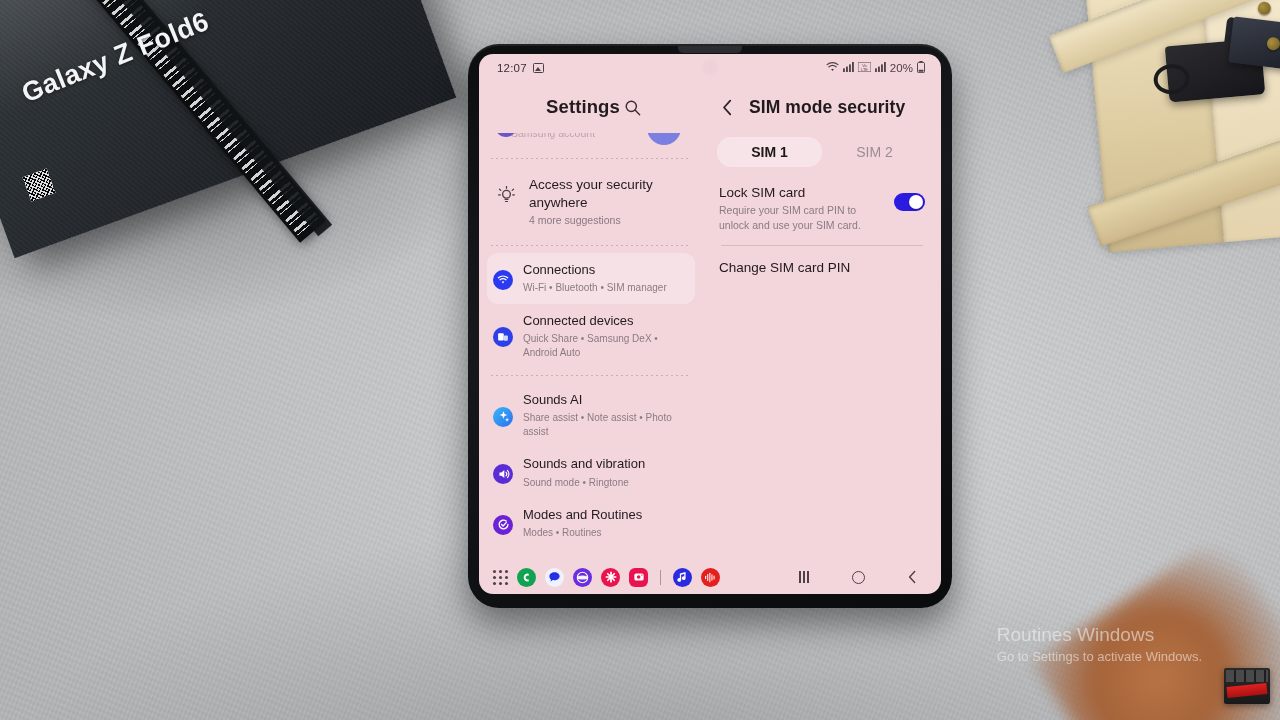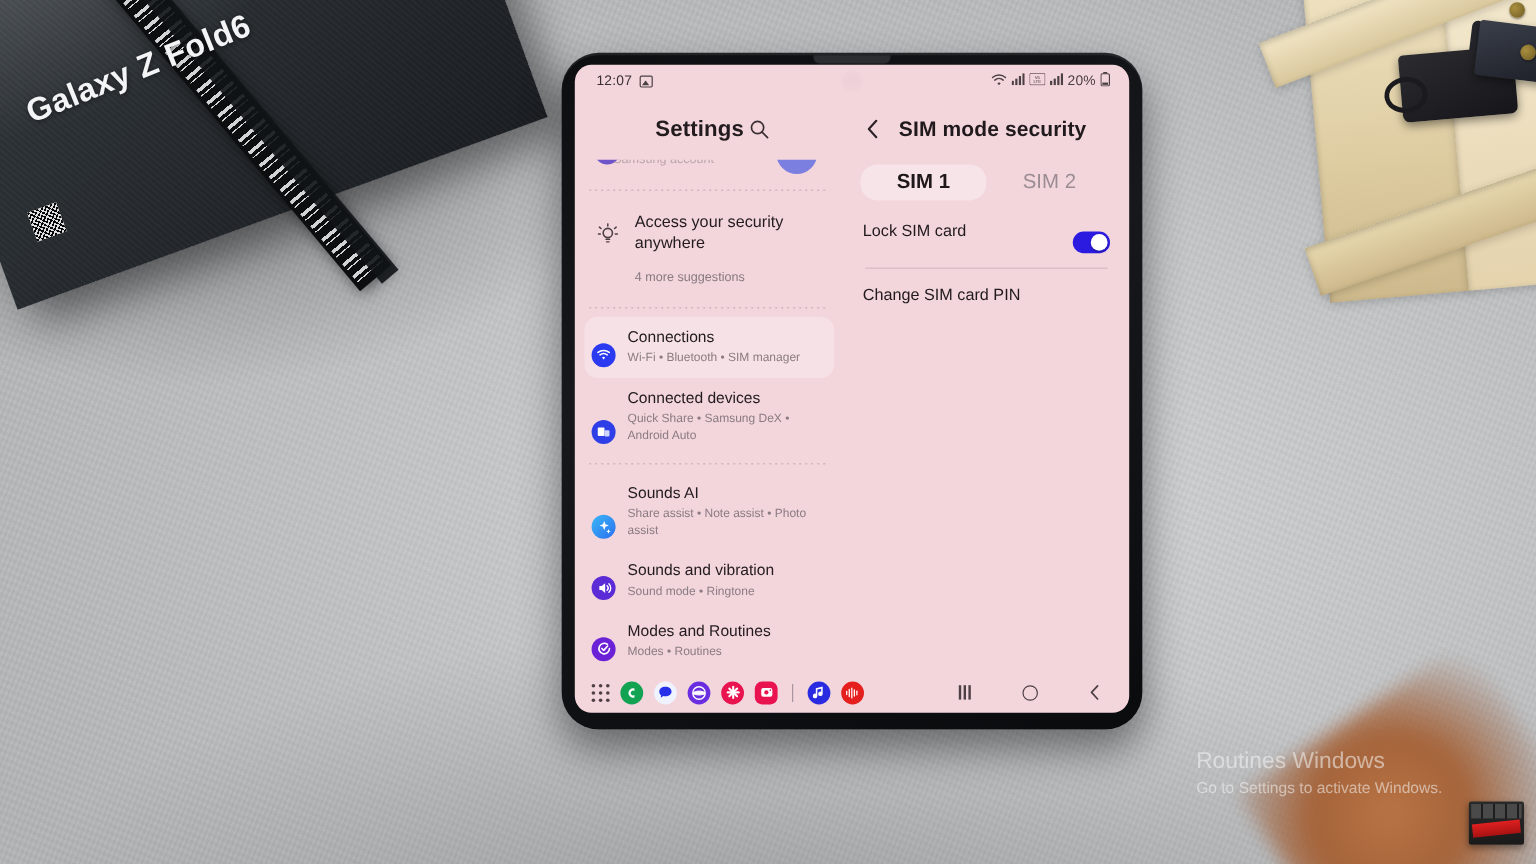--- a/index.html
+++ b/index.html
@@ -239,44 +239,44 @@
     height:1px; margin:7px 4px;
     background-image:linear-gradient(90deg,#bfa8b0 0 2px, transparent 2px 5px);
     background-size:5px 1px; background-repeat:repeat-x;
     opacity:.85;
   }
 
   .sug-item { display:flex; gap:12px; padding:10px 10px 12px 8px; align-items:flex-start; }
   .sug-icon { width:22px; flex:0 0 22px; display:flex; justify-content:center; padding-top:10px; }
   .sug-text { flex:1; }
   .sug-title { font-size:13.5px; color:#221c1f; line-height:1.3; font-weight:400; }
-  .sug-sub { font-size:10.5px; color:#887a80; margin-top:14px; }
+  .sug-sub { font-size:10.5px; color:#887a80; margin-top:3px; }
 
   .set-item {
-    display:flex; gap:10px; padding:9px 8px 9px 6px; align-items:flex-end;
+    display:flex; gap:10px; padding:9px 8px 9px 6px; align-items:center;
     border-radius:11px;
   }
   .set-item.active { background:rgba(255,255,255,.30); }
   .set-icon {
     width:20px; height:20px; flex:0 0 20px; border-radius:50%;
     display:flex; align-items:center; justify-content:center; margin-top:3px;
   }
   .set-text { flex:1; min-width:0; }
   .set-title { font-size:13px; color:#211b1e; line-height:1.25; }
   .set-sub { font-size:10px; color:#8a7c82; margin-top:3px; line-height:1.35; }
 
   
   .right-header { height:52px; display:flex; align-items:center; gap:12px; padding:0 16px 0 14px; }
   .back-btn { width:20px; height:22px; display:flex; align-items:center; justify-content:center; cursor:pointer; }
   .right-title { font-size:17.5px; font-weight:700; color:#201a1d; letter-spacing:.1px; }
 
   .sim-tabs { display:flex; padding:0 14px; gap:0; margin-top:4px; }
   .sim-tab {
     flex:1; height:30px; display:flex; align-items:center; justify-content:center;
-    font-size:17px; border-radius:14px; color:#9b8d93;
+    font-size:14px; border-radius:14px; color:#9b8d93;
   }
   .sim-tab.active { background:rgba(255,255,255,.36); color:#1e181b; font-weight:700; }
 
   .right-body { padding:16px 16px 0 16px; }
   .lock-row { display:flex; align-items:flex-start; gap:10px; padding:2px 0 12px 0; }
   .lock-text { flex:1; }
   .lock-title { font-size:13.5px; color:#201a1d; }
   .lock-desc { font-size:10.5px; color:#8a7c82; line-height:1.45; margin-top:3px; max-width:176px; }
   .toggle {
     width:31px; height:18px; border-radius:10px; position:relative; flex:0 0 31px;
@@ -527,20 +527,21 @@
 
           <div class="sim-tabs">
             <div class="sim-tab active">SIM 1</div>
             <div class="sim-tab">SIM 2</div>
           </div>
 
           <div class="right-body">
             <div class="lock-row">
               <div class="lock-text">
                 <div class="lock-title">Lock SIM card</div>
+                <div class="lock-desc">Require your SIM card PIN to unlock and use your SIM card.</div>
               </div>
               <div class="toggle" style="background:#2b1ae0;">
                 <div class="knob"></div>
               </div>
             </div>
 
             <div class="thin-divider"></div>
 
             <div class="change-pin">Change SIM card PIN</div>
           </div>

